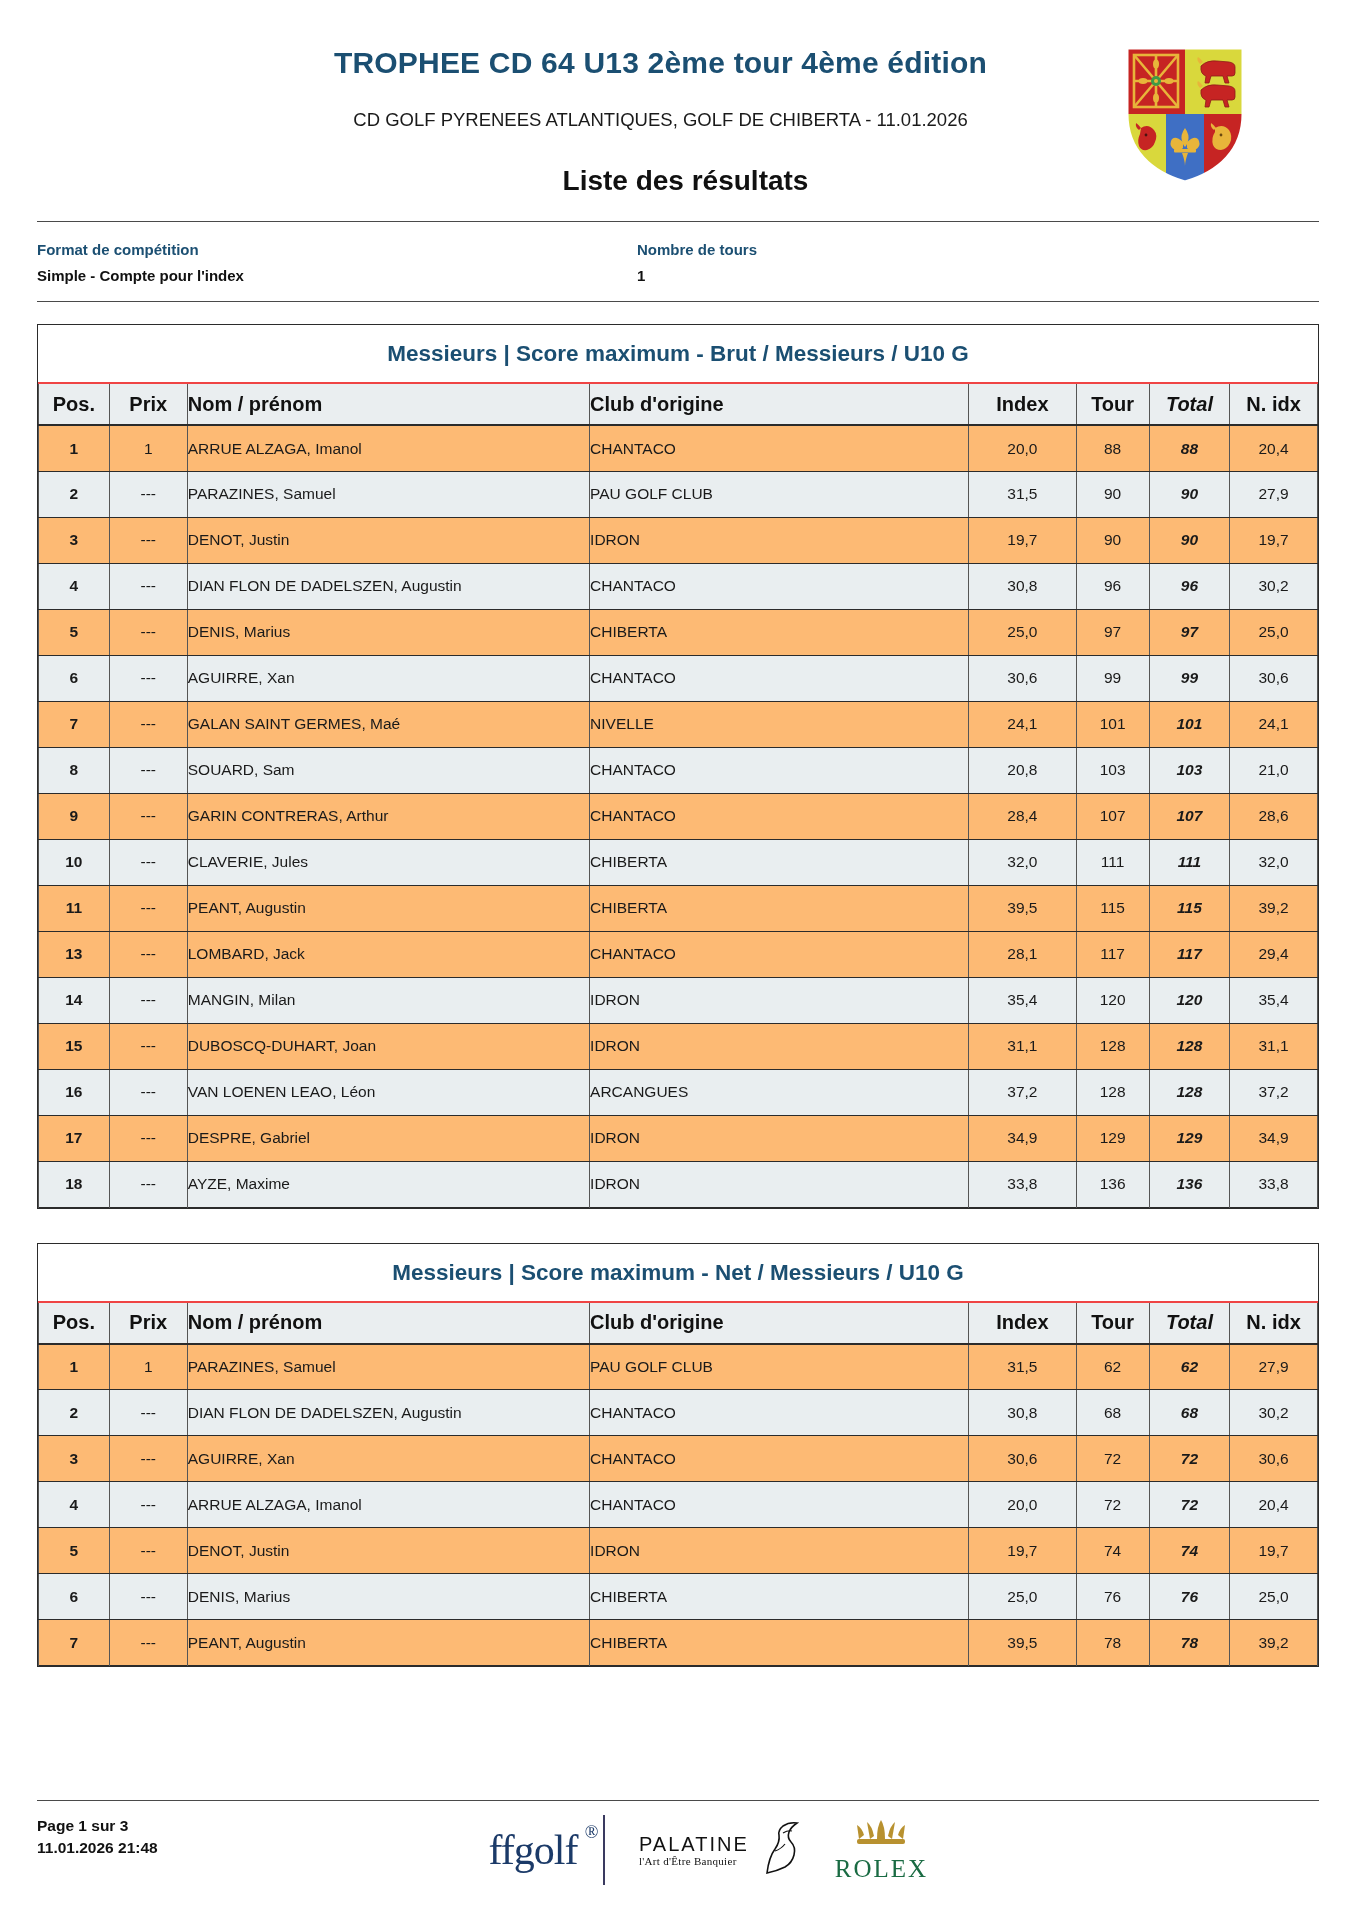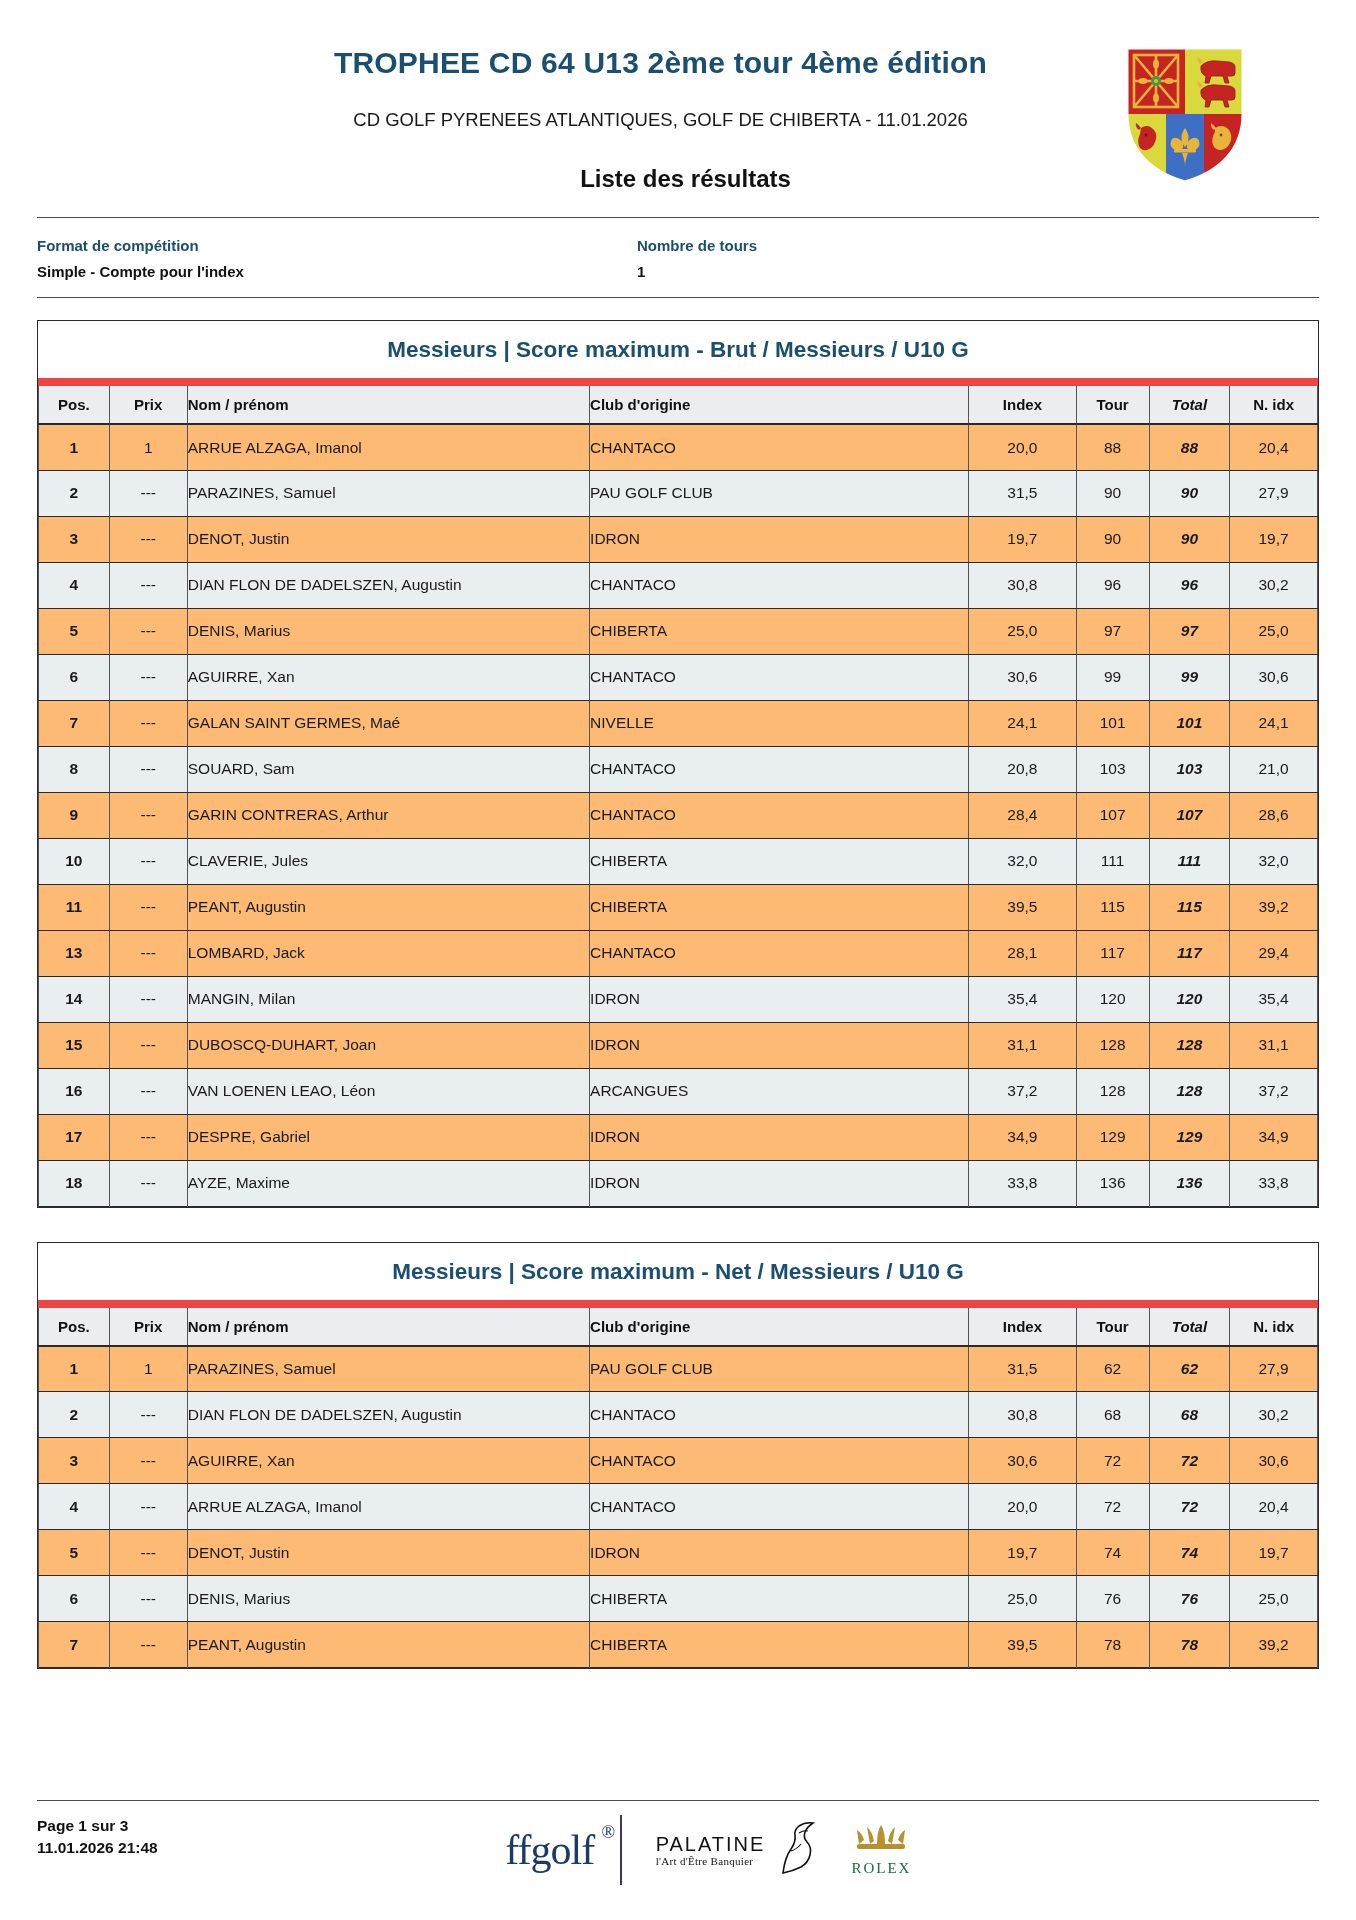--- a/index.html
+++ b/index.html
@@ -42,21 +42,21 @@
   .doc-subtitle {
     text-align: center;
     font-size: 18.5px;
     font-weight: normal;
     color: #1a1a1a;
     margin-top: 28px;
     padding: 0 170px 0 120px;
   }
   .doc-section-title {
     text-align: center;
-    font-size: 24px;
+    font-size: 28px;
     font-weight: bold;
     color: #111111;
     margin-top: 34px;
   }
 
   
   .crest-wrap {
     position: absolute;
     top: 42px;
     right: 105px;
@@ -119,25 +119,25 @@
   table.results td {
     border-left: 1.2px solid #555555;
     border-right: 1.2px solid #555555;
     font-size: 15.5px;
     padding: 0;
     height: 46px;
     vertical-align: middle;
   }
   table.results thead th {
     background: #eaeef0;
-    border-top: 8px solid #ef4444;
+    border-top: 2px solid #ef4444;
     border-bottom: 2px solid #2b2b2b;
     font-weight: bold;
     color: #111111;
-    font-size: 15px;
+    font-size: 20px;
     height: 42px;
   }
   table.results tbody tr { border-bottom: 1.6px solid #2b2b2b; }
   table.results tbody tr:last-child td { border-bottom: none; }
   table.results tbody td {
     border-bottom: 1.6px solid #2b2b2b;
   }
   table.results tbody tr.alt td { background: #e9eef0; }
 
   
@@ -225,21 +225,21 @@
     font-size: 11px;
     color: #111111;
     letter-spacing: 0.3px;
   }
   .logo-rolex {
     text-align: center;
     line-height: 1;
   }
   .logo-rolex .rx-name {
     font-family: "Liberation Serif", serif;
-    font-size: 15px;
+    font-size: 25px;
     letter-spacing: 2px;
     color: #1a6b43;
     margin-top: 4px;
   }
 </style>
 </head>
 <body>
 
 <div class="page">
 

